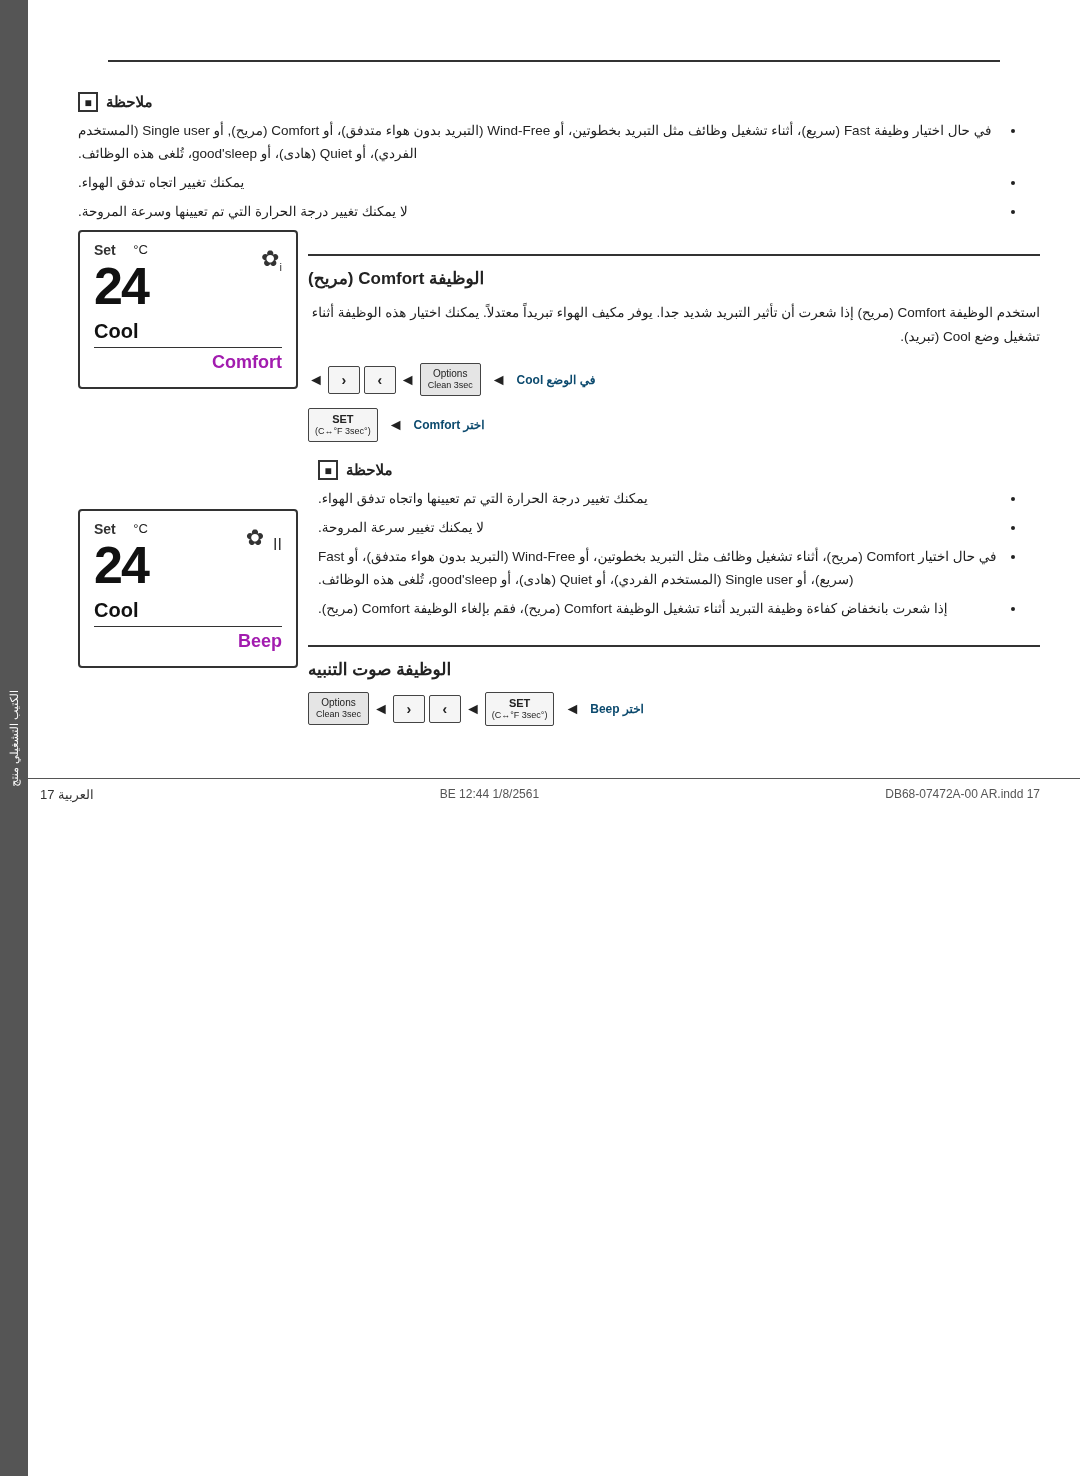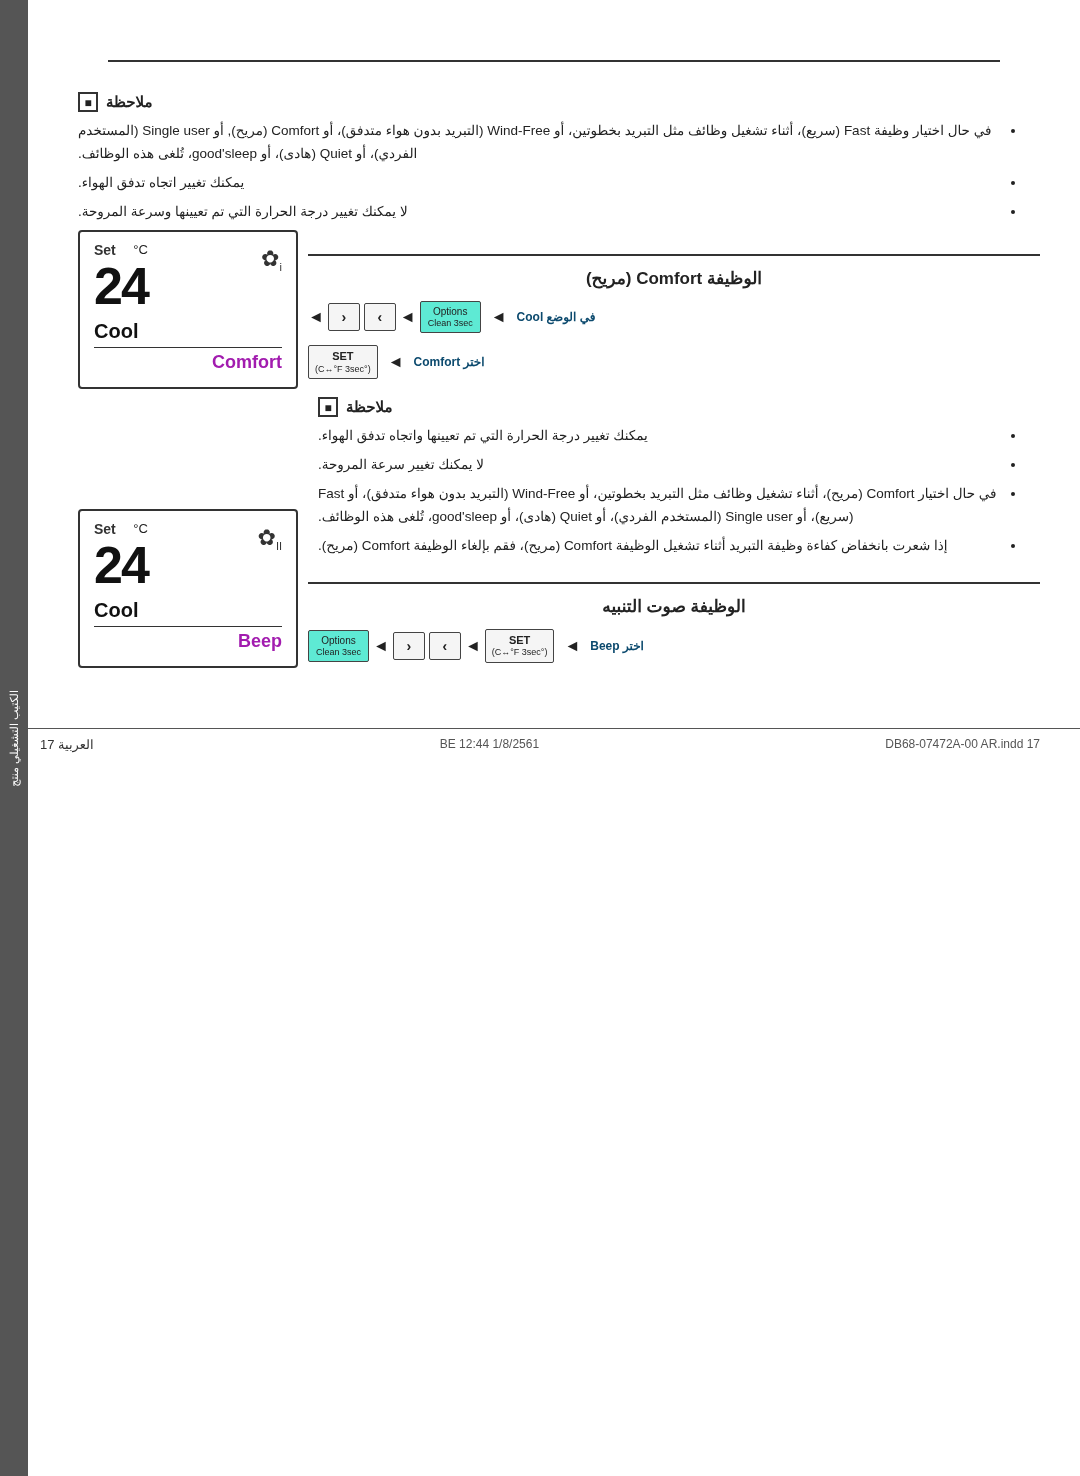--- a/index.html
+++ b/index.html
@@ -85,21 +85,21 @@
     
     .section-divider {
       border-top: 2px solid #333;
       margin: 24px 0 12px 0;
     }
 
     
     .section-title {
       font-weight: bold;
       font-size: 17px;
-      text-align: center;
+      text-align: left;
       margin-bottom: 12px;
     }
 
     
     .content-with-device {
       display: flex;
       flex-direction: row;
       align-items: flex-start;
       gap: 0;
     }
@@ -154,21 +154,21 @@
       display: flex;
       align-items: center;
       justify-content: center;
       font-size: 14px;
       font-weight: bold;
       cursor: pointer;
       border-radius: 2px;
     }
     .btn-options {
       border: 1.5px solid #444;
-      background: #5eead4;
+      background: #e5e5e5;
       padding: 3px 7px;
       font-size: 10px;
       text-align: center;
       cursor: pointer;
       border-radius: 2px;
       line-height: 1.3;
       min-width: 52px;
     }
     .btn-set {
       border: 1.5px solid #444;
@@ -279,20 +279,21 @@
       <li>في حال اختيار وظيفة Fast (سريع)، أثناء تشغيل وظائف مثل التبريد بخطوتين، أو Wind-Free (التبريد بدون هواء متدفق)، أو Comfort (مريح), أو Single user (المستخدم الفردي)، أو Quiet (هادى)، أو good'sleep، تُلغى هذه الوظائف.</li>
       <li>يمكنك تغيير اتجاه تدفق الهواء.</li>
       <li>لا يمكنك تغيير درجة الحرارة التي تم تعيينها وسرعة المروحة.</li>
     </ul>
   </div>
 
   <div class="content-with-device">
     <div class="content-left">
       <div class="section-divider"></div>
       <div class="section-title">الوظيفة Comfort (مريح)</div>
+      <div class="body-text">استخدم الوظيفة Comfort (مريح) إذا شعرت أن تأثير التبريد شديد جدا. يوفر مكيف الهواء تبريداً معتدلاً. يمكنك اختيار هذه الوظيفة أثناء تشغيل وضع Cool (تبريد).</div>
 
       <div class="step-row">
         <span class="step-label">في الوضع Cool</span>
         <span class="arrow-indicator">◄</span>
         <div class="btn-group">
           <div class="btn-options">
             <div>Options</div>
             <div style="font-size:9px;">Clean 3sec</div>
           </div>
           <span class="arrow-indicator">◄</span>
@@ -368,21 +369,21 @@
 
       <div class="device-panel" style="margin-top: 120px;">
         <div class="device-top-row">
           <div>
             <div class="device-set-row">
               <span class="device-set-label">Set</span>
               <span style="font-size:13px;vertical-align:super;">°C</span>
             </div>
             <div class="device-temp">24</div>
           </div>
-          <div class="device-fan-icon">✿<sub style="font-size:11px;">II</sub></div>
+          <div class="device-fan-icon">✿<sub style="font-size:16px;margin-left:9px;">II</sub></div>
         </div>
         <div class="device-mode">Cool</div>
         <hr class="device-divider">
         <div class="device-comfort">Beep</div>
       </div>
     </div>
 
   </div>
 
 </div>

